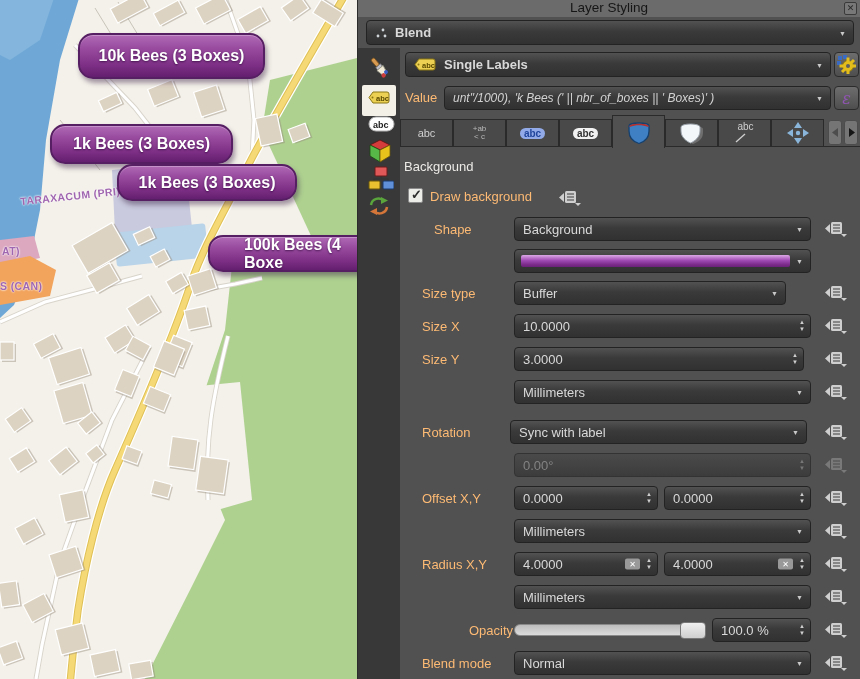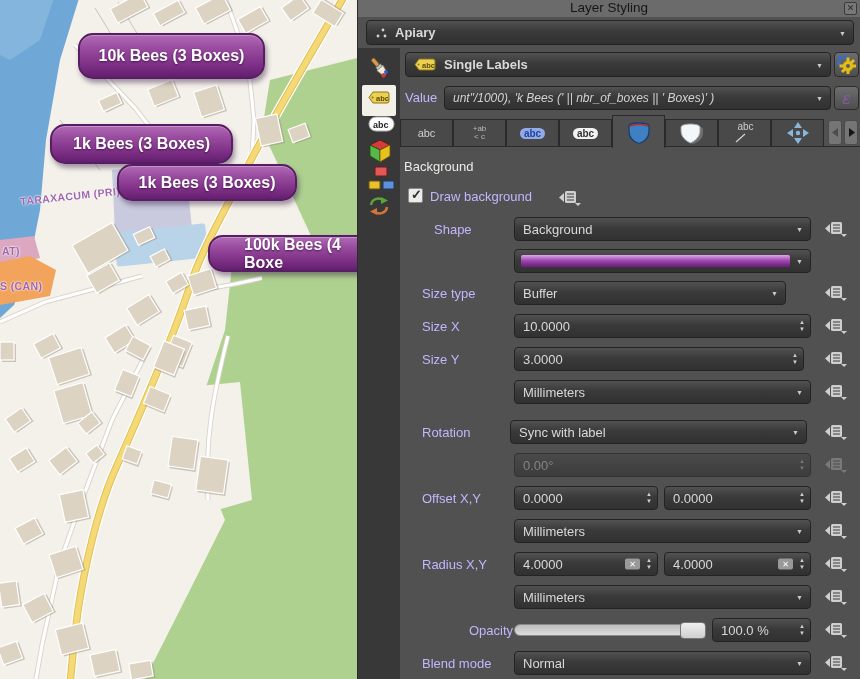--- a/index.html
+++ b/index.html
@@ -35,21 +35,21 @@
     border:1px solid #232323; border-radius:4px; display:flex; align-items:center;
     color:#d9d9d9; font-size:13px; padding:0 8px; overflow:hidden; white-space:nowrap; }
   .w.bold { font-weight:bold; }
   .drop::after { content:"▼"; position:absolute; right:7px; top:50%; transform:translateY(-50%);
     font-size:7px; color:#c9c9c9; }
   .spin::after { content:"▲\A▼"; white-space:pre; position:absolute; right:5px; top:50%;
     transform:translateY(-50%); font-size:6px; line-height:7px; color:#cfcfcf; text-align:center; }
   .dis { color:#838383 !important; background:linear-gradient(180deg,#4a4a4a,#3c3c3c) !important;
     border-color:#333 !important; }
   .dis::after { color:#777 !important; }
-  .rowlabel { position:absolute; font-size:13px; color:#c4b5fd; }
+  .rowlabel { position:absolute; font-size:13px; color:#fdba74; }
   .ovr { position:absolute; width:24px; height:18px; }
   .ovr.off { opacity:.32; }
   .clear { position:absolute; right:17px; top:50%; transform:translateY(-50%); width:15px; height:11px;
     background:#999; border-radius:2px; color:#fff; font-size:8px; line-height:11px; text-align:center; }
   .clear::after { content:"✕"; }
   .cb { position:absolute; width:15px; height:15px; background:#ecece8; border:1px solid #8b8b8b; border-radius:2px; }
   .cb::after { content:"✓"; position:absolute; left:2px; top:-2px; color:#2d2d2d; font-size:13px; font-weight:bold; }
 
   .tab { position:absolute; top:119px; height:28px; width:53px; background:#494949;
     border:1px solid #2a2a2a; margin-left:-1px; display:flex; align-items:center; justify-content:center; }
@@ -231,21 +231,21 @@
   <div class="panel">
     <div class="ptitle">Layer Styling</div>
     <div class="closebtn">✕</div>
 
     <div class="w drop bold" style="left:8px; top:20px; width:488px; height:25px;">
       <svg width="14" height="12" style="margin-right:6px;">
         <circle cx="3" cy="9" r="1.4" fill="#cfd4d9"></circle>
           <circle cx="8" cy="3" r="1.4" fill="#cfd4d9"></circle>
           <circle cx="10" cy="9" r="1.4" fill="#cfd4d9"></circle>
       </svg>
-      <span>Apiary</span>
+      <span>Blend</span>
     </div>
 
     <div class="toolcol">
       <svg class="tbicon" style="top:8px;" width="24" height="24">
         <g transform="rotate(-40 12 12)">
           <rect x="10" y="0" width="4" height="9" rx="1.5" fill="#d89a50" stroke="#7a5420" stroke-width=".8"></rect>
           <rect x="9" y="9" width="6" height="3" fill="#c2c2ca" stroke="#777" stroke-width=".8"></rect>
           <path d="M8,12 h8 l-1.5,7 q-2.5,3 -5,0 z" fill="#f0ead6" stroke="#998" stroke-width=".8"></path>
           <circle cx="10" cy="20" r="2.2" fill="#cc3a3a"></circle>
             <circle cx="14" cy="19" r="2" fill="#3b5cc0"></circle>

